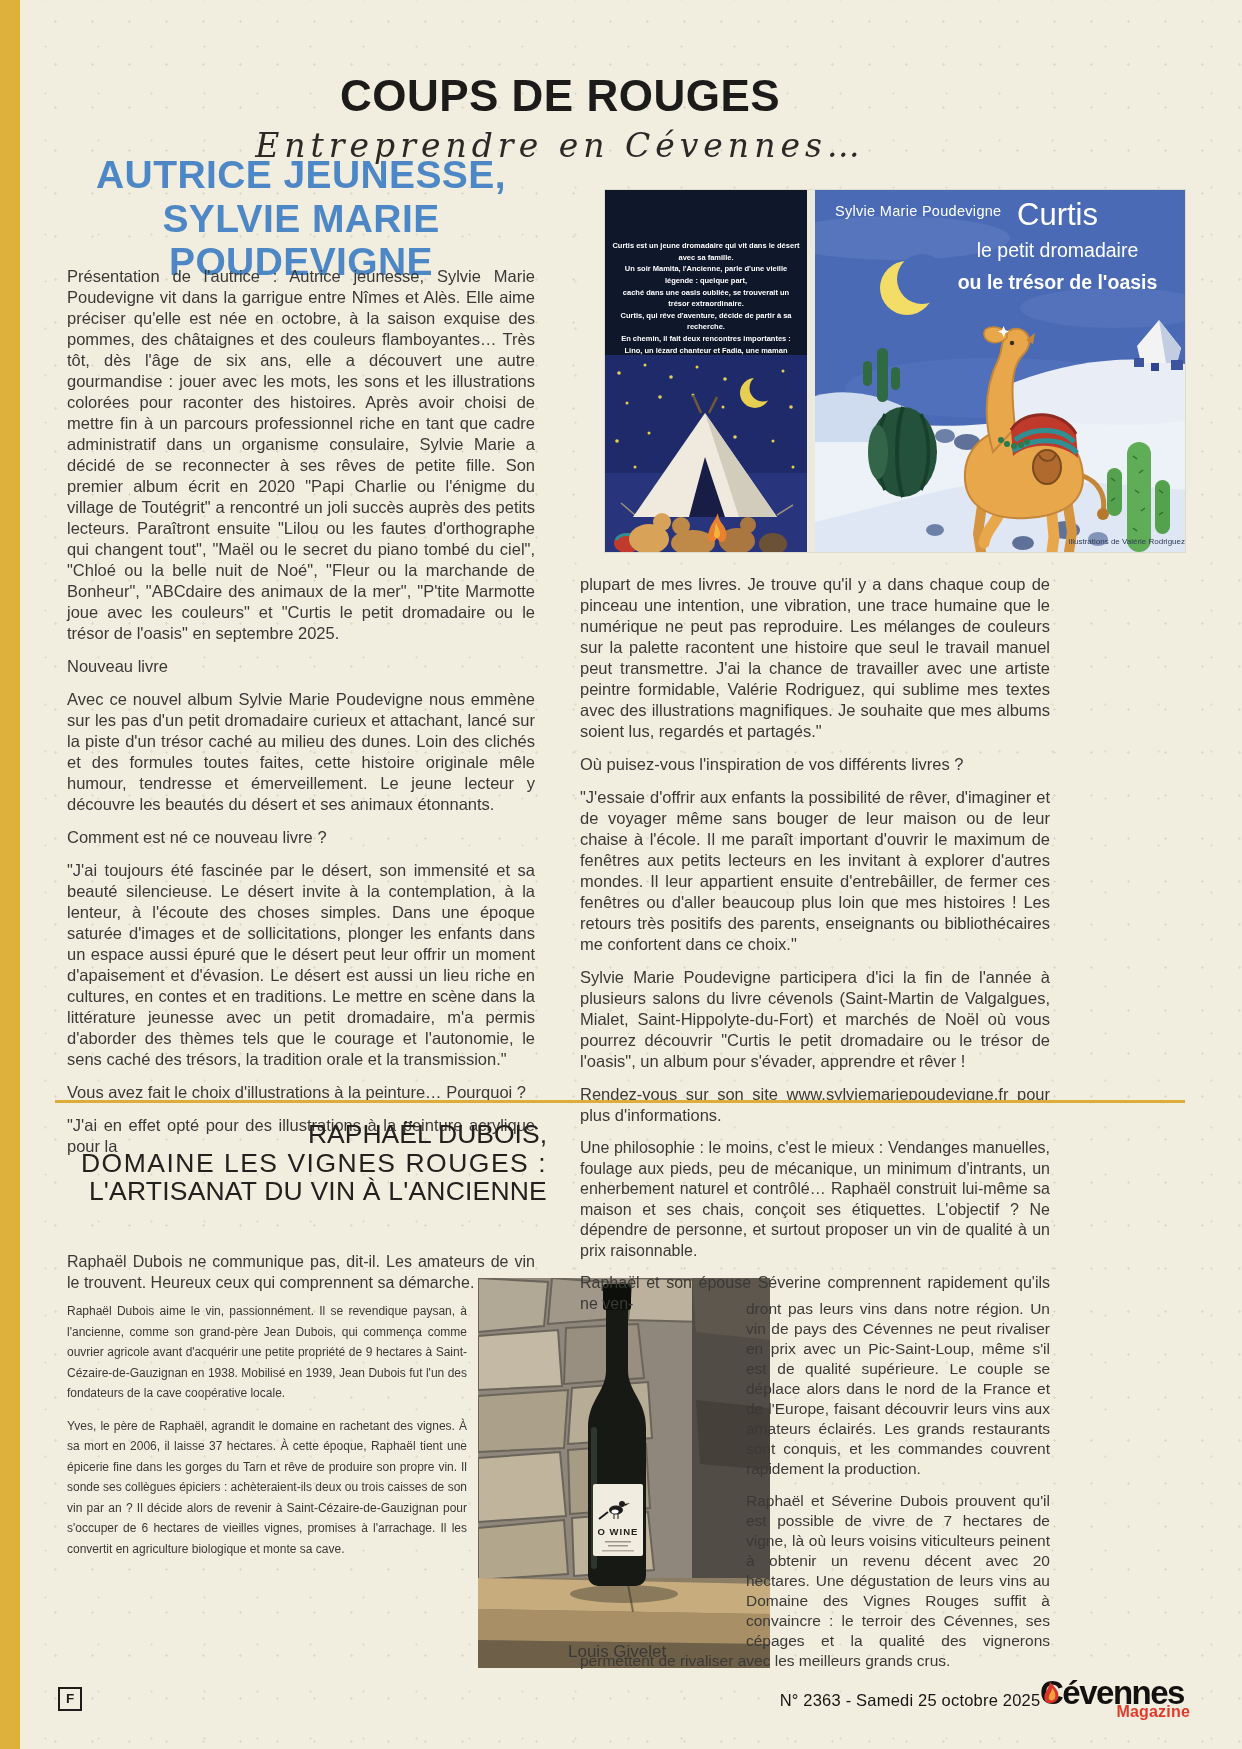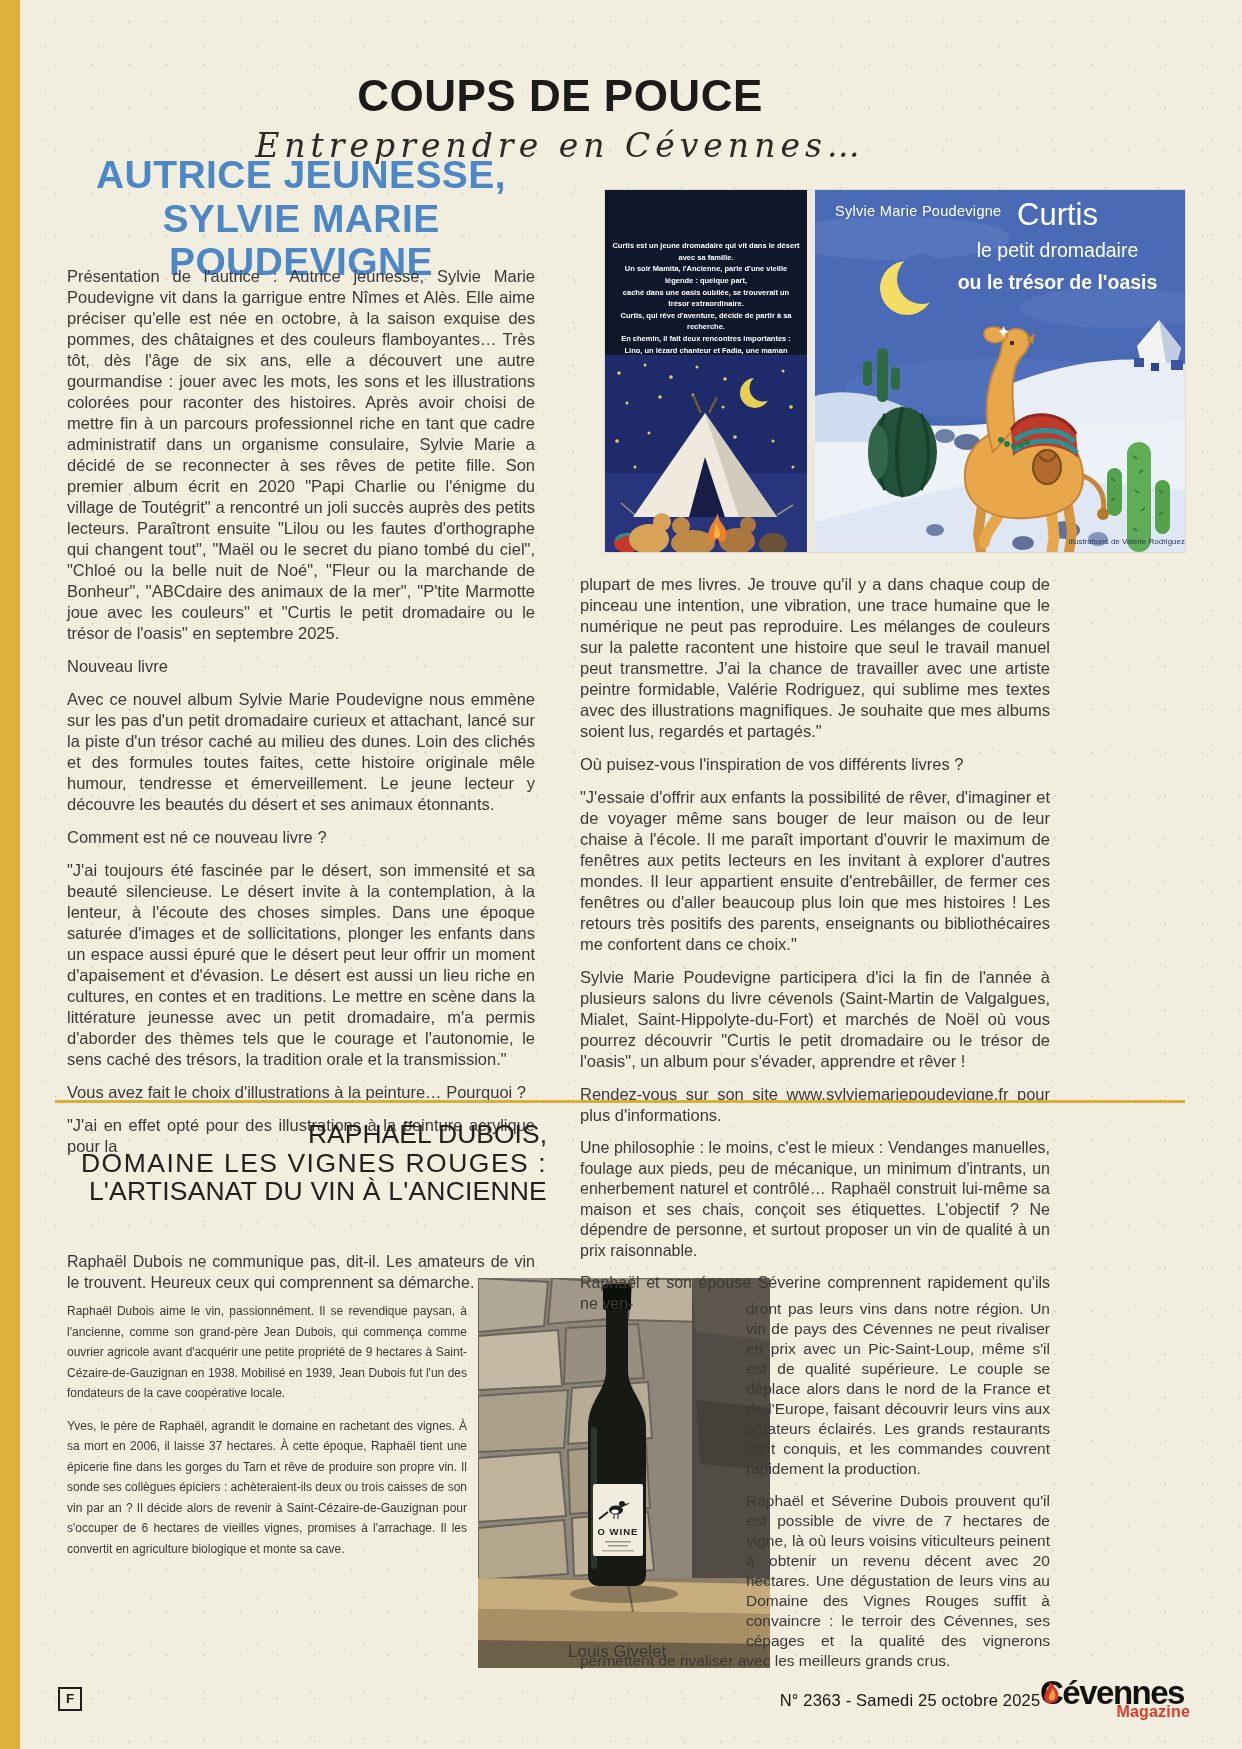--- a/index.html
+++ b/index.html
@@ -65,21 +65,21 @@
   .logo-flame{position:absolute;left:0px;top:3px;}
   .logo-mag{text-align:right;color:#e23a2a;font-size:16px;font-weight:bold;margin-top:-6px;letter-spacing:.2px;}
 </style>
 </head>
 <body>
 
 <div class="speckle"></div>
 <div class="gold-bar abs"></div>
 
 <div class="header abs">
-  <div class="main-title">COUPS DE POUCE</div>
+  <div class="main-title">COUPS DE ROUGES</div>
   <div class="script-sub">Entreprendre en Cévennes…</div>
 </div>
 
 <div class="a1-title abs">
   <div>AUTRICE JEUNESSE,</div>
   <div>SYLVIE MARIE POUDEVIGNE</div>
 </div>
 
 <div class="cover abs">
   <div class="cover-back">

